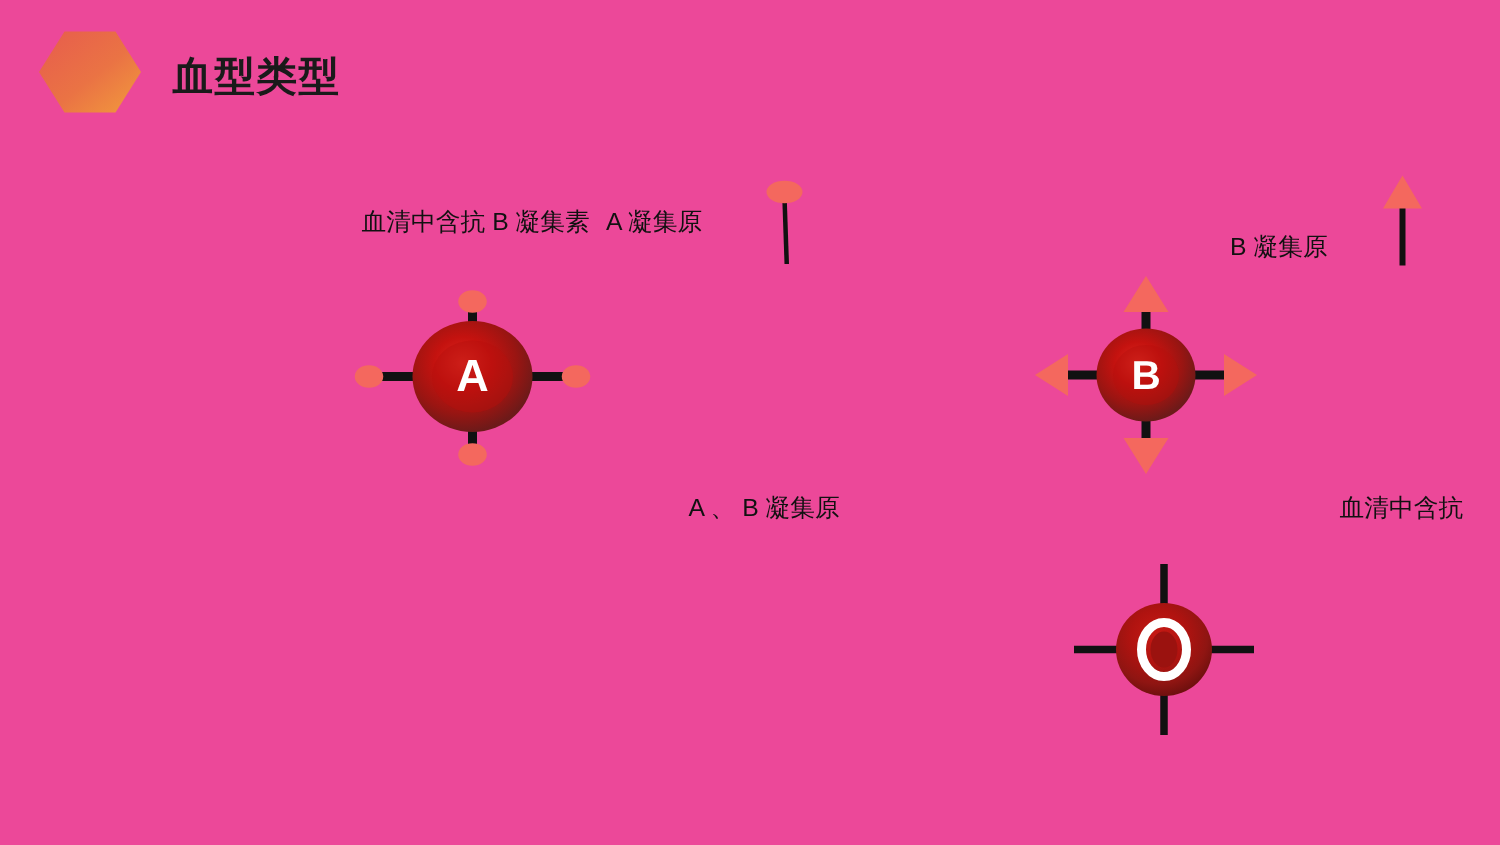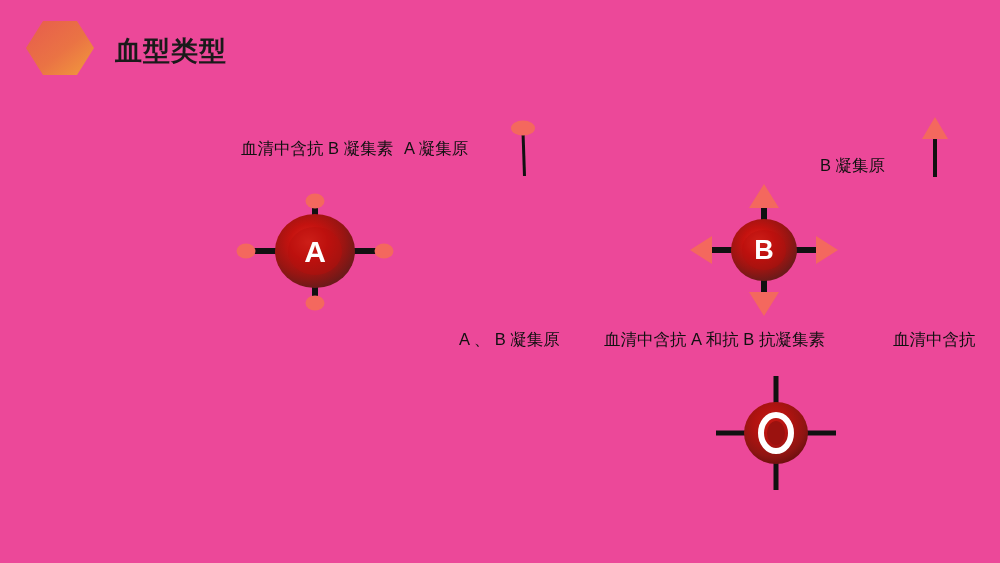--- a/index.html
+++ b/index.html
@@ -135,21 +135,20 @@
       <polygon points="152,68 130,82 130,54" fill="#f4685e"></polygon>
       <ellipse cx="78" cy="68" rx="33" ry="31" fill="url(#cellgrad)"></ellipse>
       <ellipse cx="78" cy="68" rx="22" ry="20" fill="#b5100d" opacity="0.4"></ellipse>
       <text x="78" y="68" fill="#ffffff" font-size="27" font-weight="bold" font-family="Liberation Sans, sans-serif" text-anchor="middle" dominant-baseline="central">B</text>
     </svg>
   </div>
 
   <div class="caption" style="left:459px; top:331px;">A 、 B 凝集原</div>
 
 
-  <div class="caption" style="left:604px; top:331px;">血清中含抗 A 和抗 B 抗凝集素</div>
   <div class="caption" style="left:893px; top:331px;">血清中含抗</div>
 
   <div class="cellgrp" style="left:712px; top:372px;">
     <svg width="130" height="122" viewBox="0 0 130 122">
       <line x1="64" y1="61" x2="64" y2="4" stroke="#111111" stroke-width="5"></line>
       <line x1="64" y1="61" x2="64" y2="118" stroke="#111111" stroke-width="5"></line>
       <line x1="64" y1="61" x2="4" y2="61" stroke="#111111" stroke-width="5"></line>
       <line x1="64" y1="61" x2="124" y2="61" stroke="#111111" stroke-width="5"></line>
       <ellipse cx="64" cy="61" rx="32" ry="31" fill="url(#cellgradO)"></ellipse>
       <ellipse cx="64" cy="61" rx="15" ry="18" fill="none" stroke="#ffffff" stroke-width="6"></ellipse>

